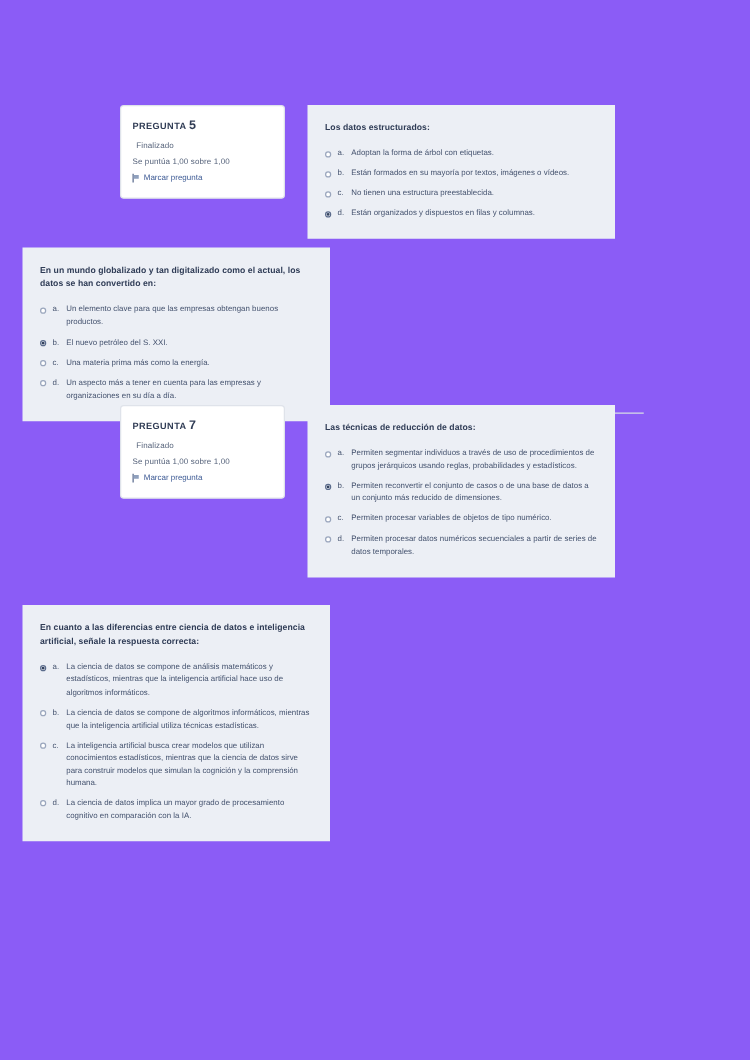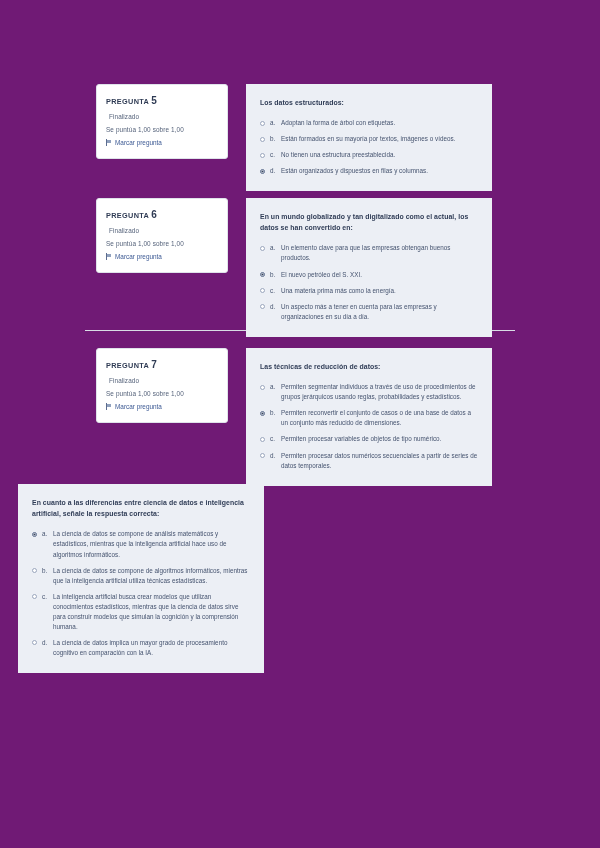--- a/index.html
+++ b/index.html
@@ -15,21 +15,21 @@
     color: #2b3a55;
     overflow: hidden;
   }
 
   .page {
     position: absolute;
     left: 0;
     top: 0;
     width: 600px;
     height: 848px;
-    background: #701a75;
+    background: #8b5cf6;
   }
 
   
   .page-break {
     position: absolute;
     left: 85px;
     width: 430px;
     height: 1px;
     background: #d8dde5;
   }
@@ -223,31 +223,20 @@
           <li class="answer">
             <span class="radio checked"></span>
             <span class="ans-letter">d.</span>
             <span class="ans-text">Están organizados y dispuestos en filas y columnas.</span>
           </li>
         </ul>
       </div>
     </div>
 
     <div class="question-block" style="top:198px">
-      <div class="q-info">
-        <div class="q-title">
-          <span>PREGUNTA</span><span class="q-num">6</span>
-        </div>
-        <div class="q-state">Finalizado</div>
-        <div class="q-grade">Se puntúa 1,00 sobre 1,00</div>
-        <div class="q-flag">
-          <span class="flag-icon"></span>
-          <span>Marcar pregunta</span>
-        </div>
-      </div>
       <div class="q-body">
         <p class="q-text">En un mundo globalizado y tan digitalizado como el actual, los datos se han convertido en:</p>
         <ul class="answers">
           <li class="answer">
             <span class="radio"></span>
             <span class="ans-letter">a.</span>
             <span class="ans-text">Un elemento clave para que las empresas obtengan buenos productos.</span>
           </li>
           <li class="answer">
             <span class="radio checked"></span>
@@ -261,21 +250,21 @@
           </li>
           <li class="answer">
             <span class="radio"></span>
             <span class="ans-letter">d.</span>
             <span class="ans-text">Un aspecto más a tener en cuenta para las empresas y organizaciones en su día a día.</span>
           </li>
         </ul>
       </div>
     </div>
 
-    <div class="question-block" style="top:348px">
+    <div class="question-block" style="top:324px">
       <div class="q-info">
         <div class="q-title">
           <span>PREGUNTA</span><span class="q-num">7</span>
         </div>
         <div class="q-state">Finalizado</div>
         <div class="q-grade">Se puntúa 1,00 sobre 1,00</div>
         <div class="q-flag">
           <span class="flag-icon"></span>
           <span>Marcar pregunta</span>
         </div>

